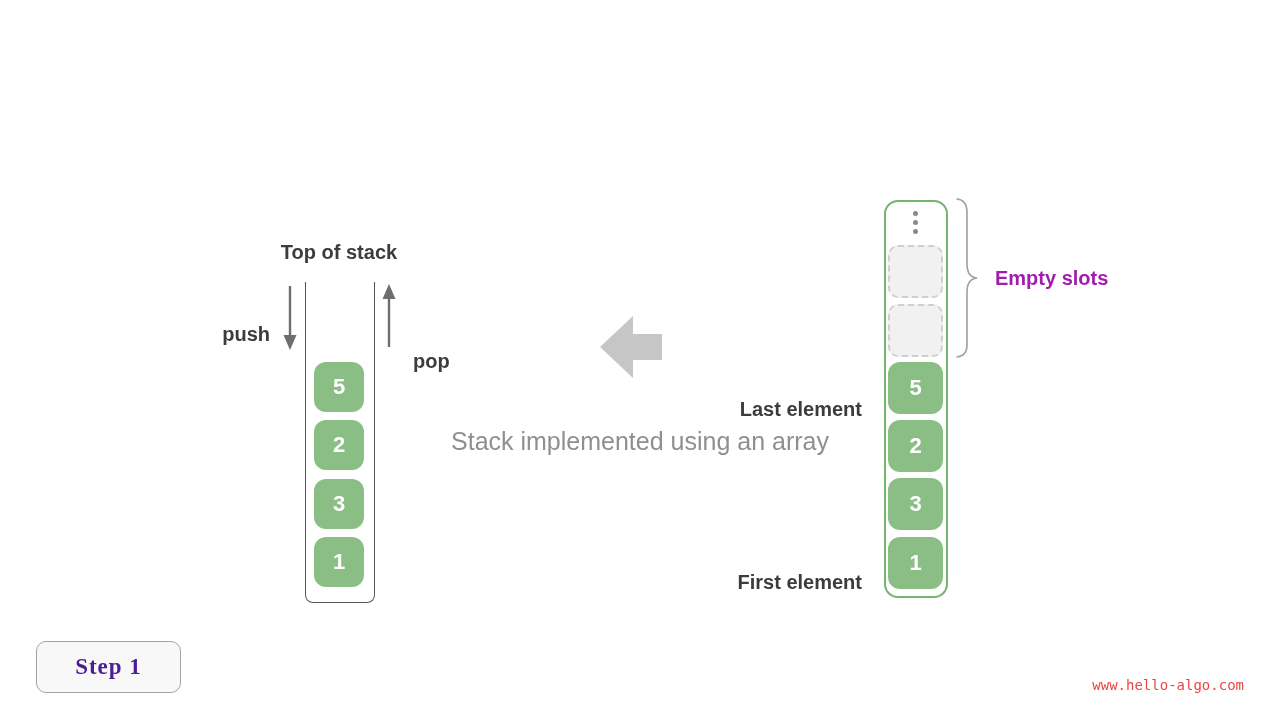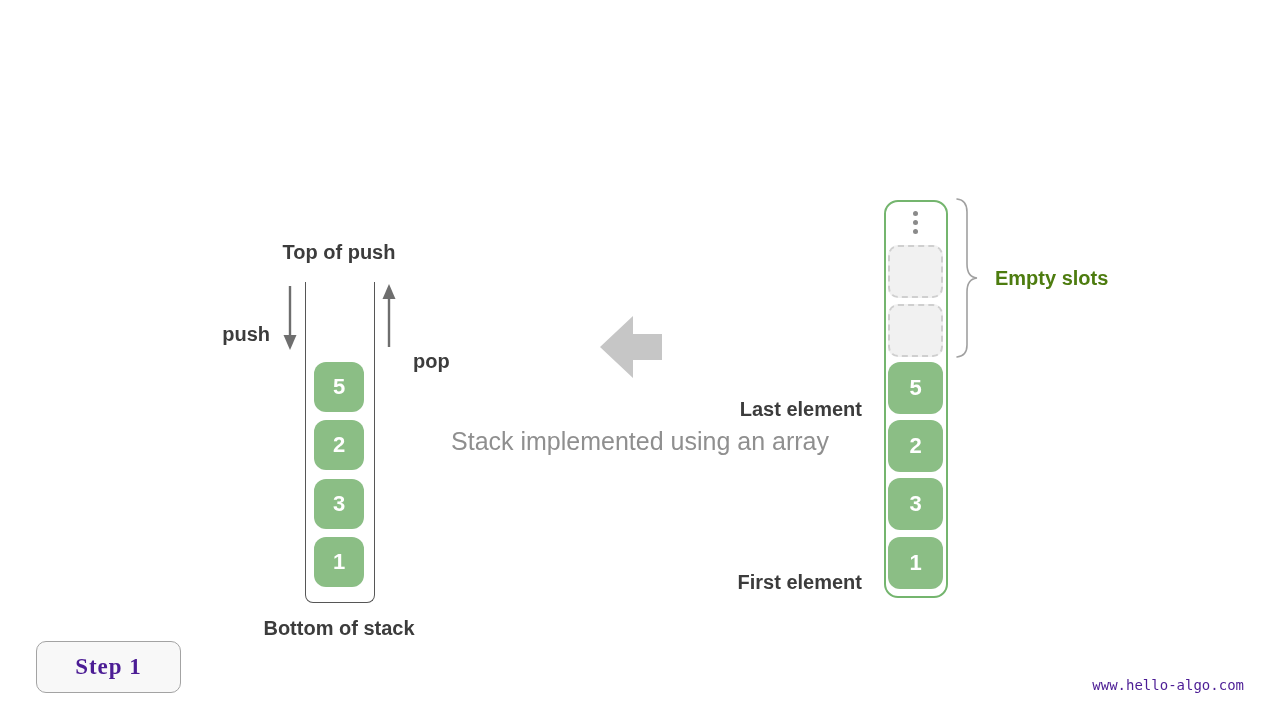--- a/index.html
+++ b/index.html
@@ -1,21 +1,21 @@
 <!DOCTYPE html>
 <html><head>
 <meta charset="utf-8">
 <style>
   html,body{margin:0;padding:0;background:#ffffff;}
   .canvas{position:relative;width:1280px;height:720px;background:#ffffff;overflow:hidden;
           font-family:"Liberation Sans",sans-serif;}
   .abs{position:absolute;}
   .lbl{font-family:"Liberation Sans",sans-serif;font-weight:bold;font-size:20px;color:#3c3c3c;
        line-height:24px;white-space:nowrap;}
-  .lbl-gray{color:#4d7c0f;}
+  .lbl-gray{color:#a21caf;}
   .caption{font-family:"Liberation Sans",sans-serif;font-weight:400;font-size:25px;color:#8f8f8f;
            text-align:center;white-space:nowrap;}
   .center{text-align:center;}
   .right{text-align:right;margin-top:16px;}
 
   
   .stack-container{left:305px;top:282px;width:68px;height:320px;
         border-left:1.5px solid #565656;border-right:1.5px solid #565656;
         border-bottom:1.5px solid #565656;border-radius:0 0 8px 8px;}
 
@@ -35,42 +35,41 @@
   .dots{left:913px;top:211px;display:flex;flex-direction:column;gap:4px;align-items:center;}
   .dot{width:5px;height:5px;border-radius:50%;background:#8a8a8a;}
 
   .step-badge{left:36px;top:641px;width:145px;height:52px;background:#F8F8F8;
         border:1.5px solid #A3A3A3;border-radius:10px;box-sizing:border-box;
         display:flex;align-items:center;justify-content:center;}
   .step-text{font-family:Liberation Serif, serif;font-weight:bold;font-size:23px;
         color:#4c1d95;letter-spacing:1px;}
 
   .watermark{right:36px;top:677px;font-family:"DejaVu Sans Mono",monospace;
-        font-size:14px;color:#4c1d95;}
+        font-size:14px;color:#ef4444;}
 
   svg.overlay{position:absolute;left:0;top:0;pointer-events:none;}
 </style>
 </head>
 <body>
 
 <div class="canvas">
 
-  <div class="abs lbl center" style="left:239px;top:240px;width:200px;">Top of push</div>
+  <div class="abs lbl center" style="left:239px;top:240px;width:200px;">Top of stack</div>
 
   <div class="abs stack-container"></div>
 
   <div class="cell cell-l" style="top:362px;">5</div>
   <div class="cell cell-l" style="top:420px;">2</div>
   <div class="cell cell-l" style="top:479px;">3</div>
   <div class="cell cell-l" style="top:537px;">1</div>
 
   <div class="abs lbl right" style="left:190px;top:306px;width:80px;">push</div>
   <div class="abs lbl" style="left:413px;top:306px;width:80px;margin-top:43px;">pop</div>
 
-  <div class="abs lbl center" style="left:239px;top:616px;width:200px;">Bottom of stack</div>
 
   <div class="abs caption" style="left:420px;top:427px;width:440px;">Stack implemented using an array</div>
 
   <div class="abs array-container"></div>
 
   <div class="abs dots">
     <span class="dot"></span>
     <span class="dot"></span>
     <span class="dot"></span>
   </div>

